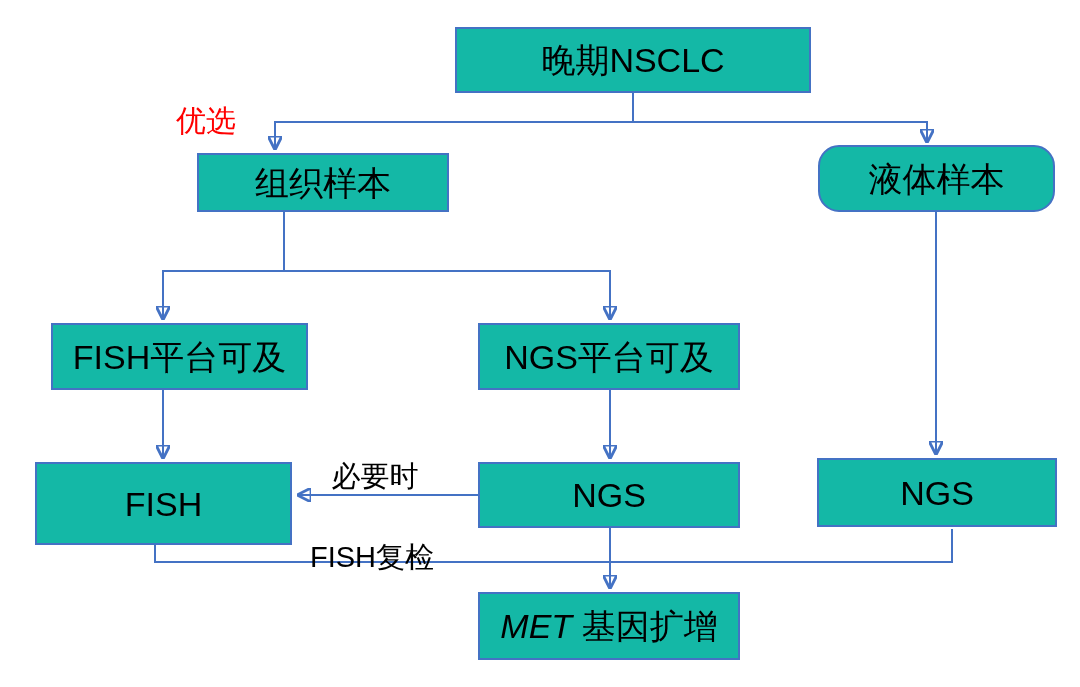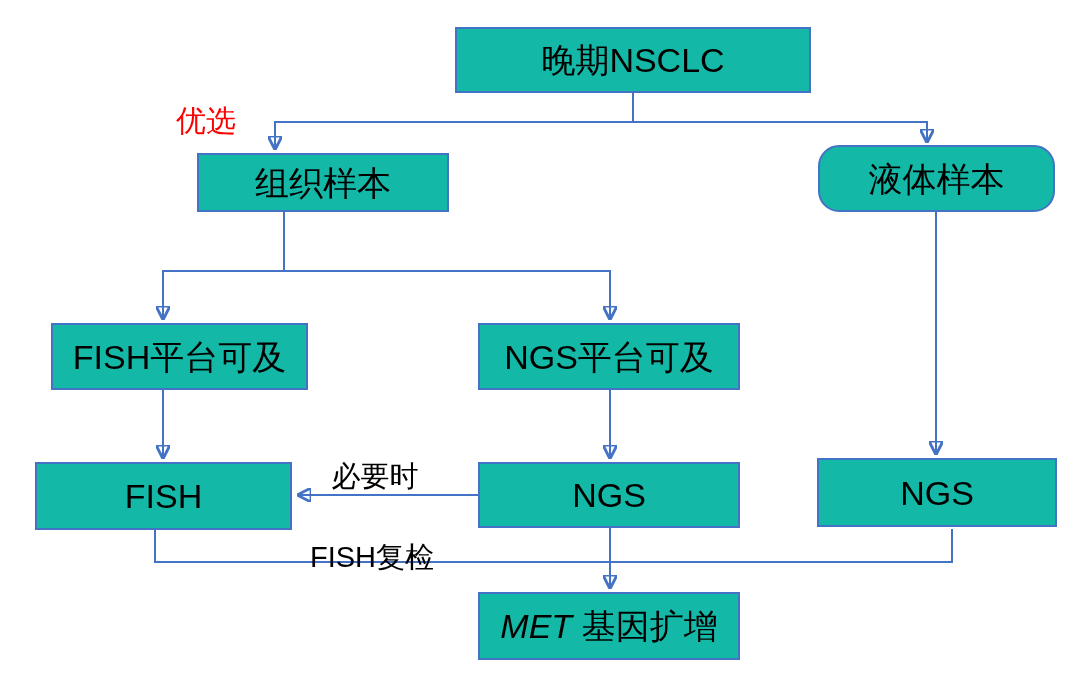--- a/index.html
+++ b/index.html
@@ -104,21 +104,21 @@
   </div>
 
   <div class="node" style="left:51px; top:323px; width:257px; height:67px;">
     <span>FISH平台可及</span>
   </div>
 
   <div class="node" style="left:478px; top:323px; width:262px; height:67px;">
     <span>NGS平台可及</span>
   </div>
 
-  <div class="node" style="left:35px; top:462px; width:257px; height:68px;">
+  <div class="node" style="left:35px; top:462px; width:257px; height:83px;">
     <span>FISH</span>
   </div>
 
   <div class="node" style="left:478px; top:462px; width:262px; height:66px;">
     <span>NGS</span>
   </div>
 
   <div class="node" style="left:817px; top:458px; width:240px; height:69px;">
     <span>NGS</span>
   </div>

